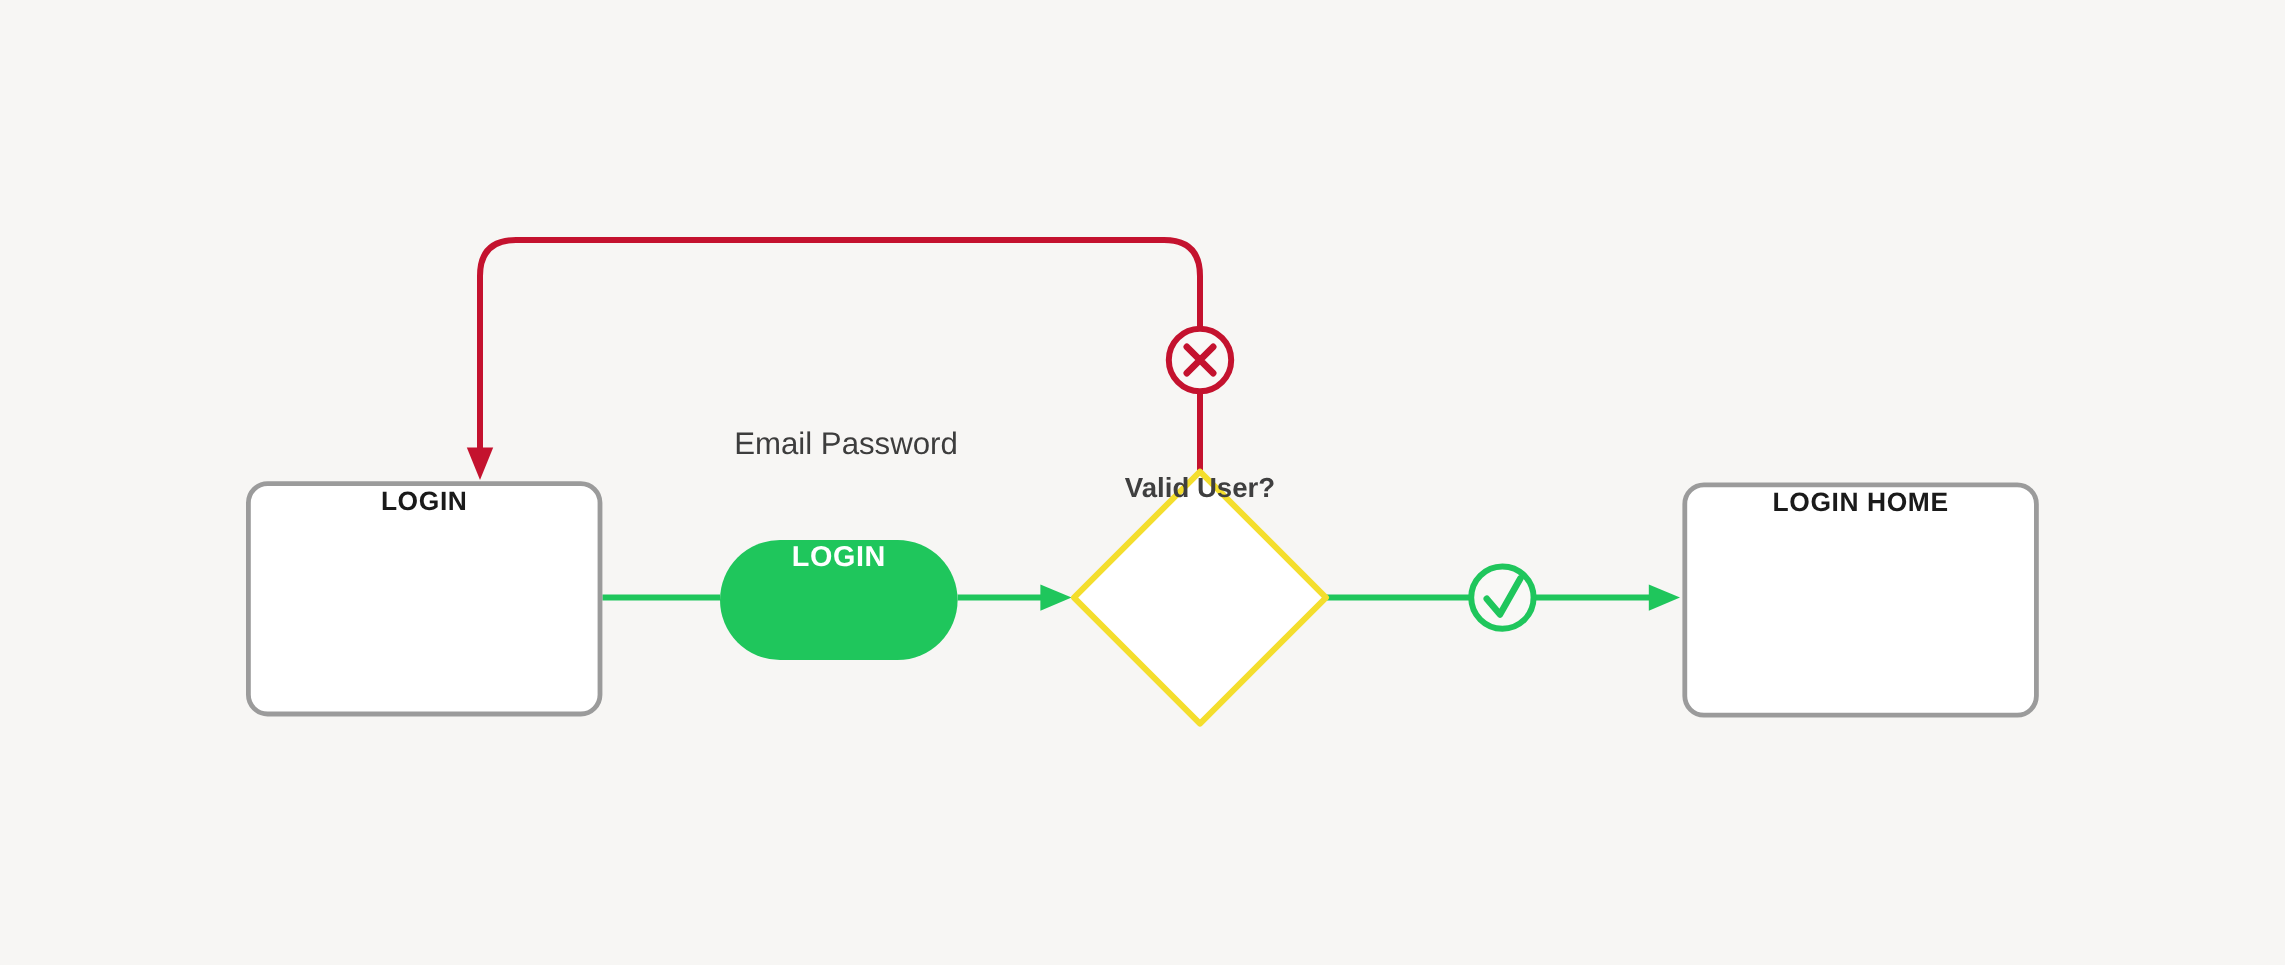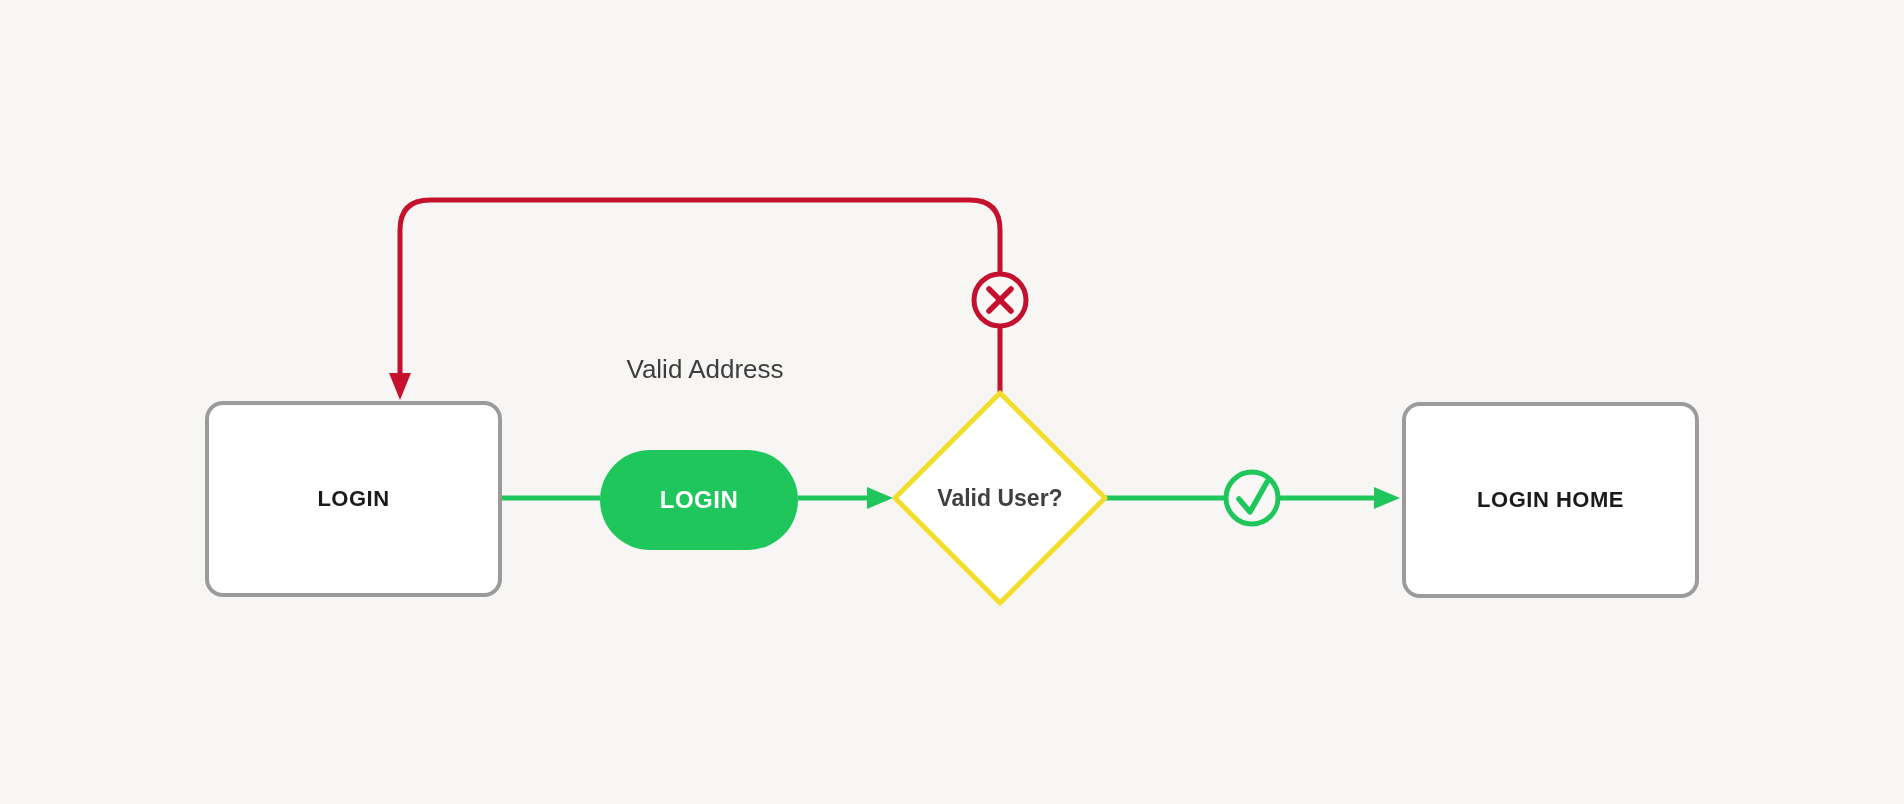--- a/index.html
+++ b/index.html
@@ -17,21 +17,20 @@
   }
   .wires {
     position: absolute;
     left: 0; top: 0;
     width: 1904px;
     height: 804px;
   }
   .node {
     position: absolute;
     display: flex;
-    align-items: center;
     justify-content: center;
     box-sizing: border-box;
   }
   .terminal {
     width: 297px;
     height: 196px;
     background: #ffffff;
     border: 4px solid #9b9b9b;
     border-radius: 18px;
     font-size: 22px;
@@ -105,21 +104,21 @@
     </g>
 
     <polygon points="1000,393 1105,498 1000,603 895,498" fill="#ffffff" stroke="#f4de2d" stroke-width="5" stroke-linejoin="round"></polygon>
   </svg>
 
   <div class="node terminal login">
     <span>LOGIN</span>
   </div>
 
   <div class="credentials">
-    <div>Valid Address</div>
+    <div>Email Password</div>
   </div>
 
   <button class="node pill">
     <span>LOGIN</span>
   </button>
 
   <div class="node decision-label">
     <span>Valid User?</span>
   </div>
 

